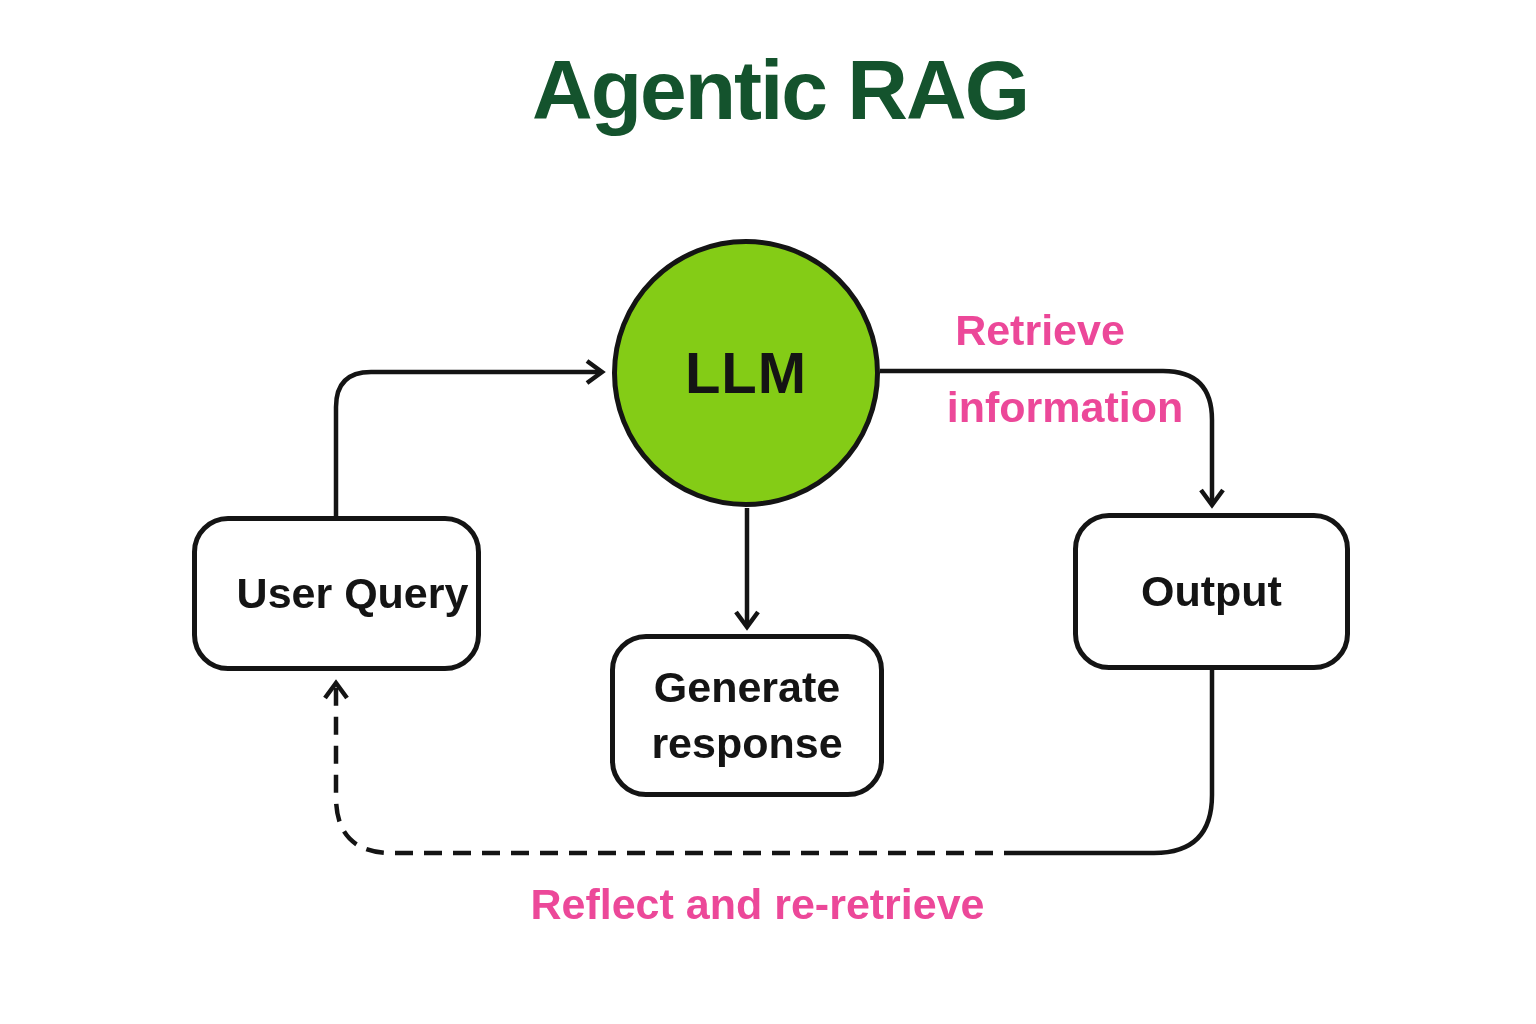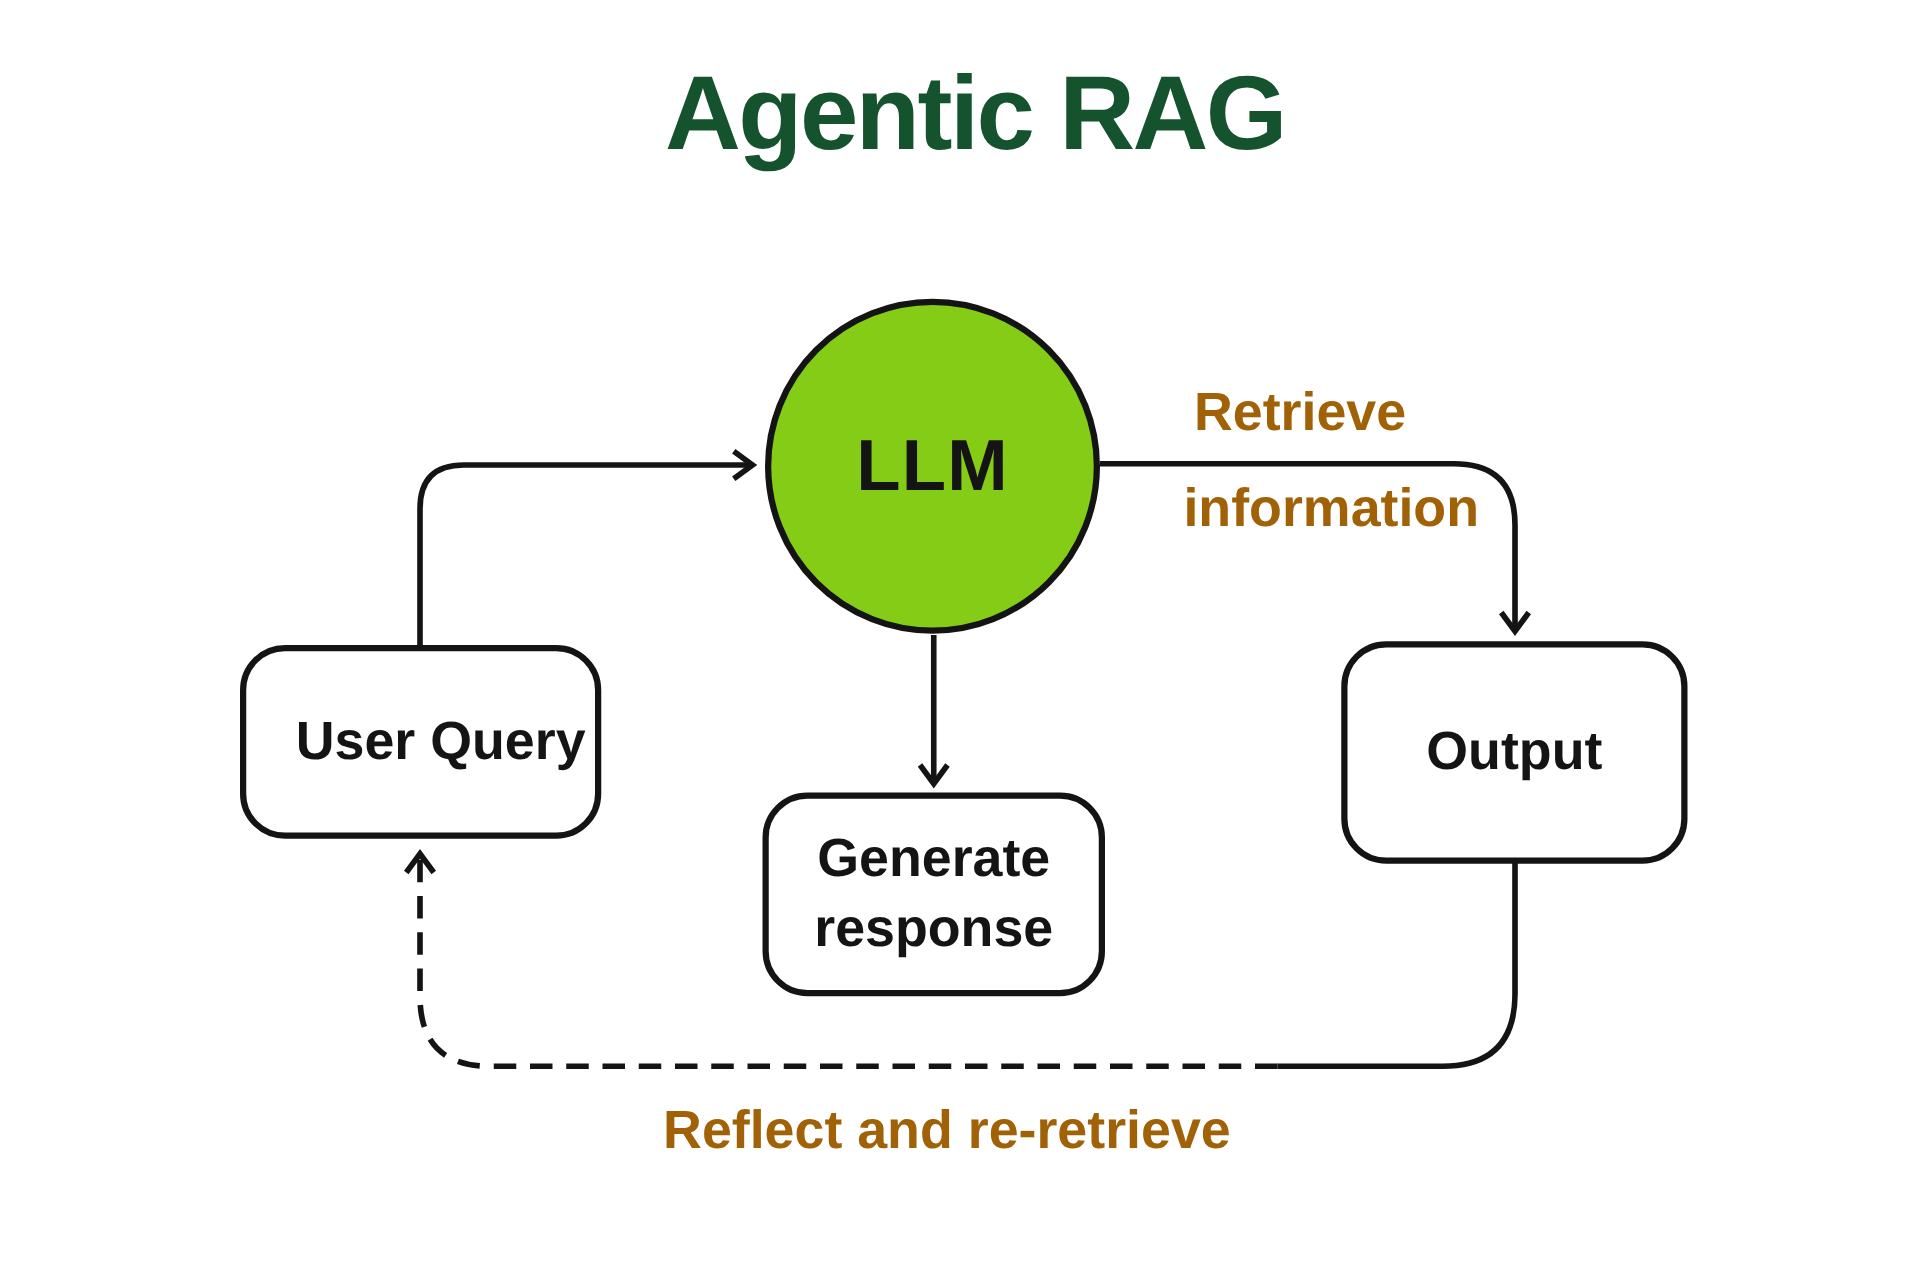--- a/index.html
+++ b/index.html
@@ -59,28 +59,28 @@
   }
   .node.rect { border-radius: 36px; }
   .node.circle {
     border-radius: 50%;
     background: #84cc16;
     font-size: 58px;
     font-weight: 700;
     letter-spacing: 1px;
   }
   .node-user-query   { left: 192px;  top: 516px; width: 289px; height: 155px; padding-left: 32px; }
-  .node-output       { left: 1073px; top: 513px; width: 277px; height: 178px; align-items: center; }
+  .node-output       { left: 1073px; top: 513px; width: 277px; height: 157px; align-items: center; }
   .node-generate     { left: 610px;  top: 634px; width: 274px; height: 163px; padding: 0 36px; }
   .node-llm          { left: 612px;  top: 239px; width: 268px; height: 268px; }
   .edge-label {
     position: absolute;
     font-size: 43px;
     font-weight: 600;
-    color: #a16207;
+    color: #ec4899;
     text-align: center;
     white-space: nowrap;
   }
   .label-retrieve     { left: 900px; top: 306px; width: 280px; }
   .label-information  { left: 925px; top: 383px; width: 280px; }
   .label-reflect      { left: 455px; top: 880px; width: 605px; }
 </style>
 </head>
 <body>
 

